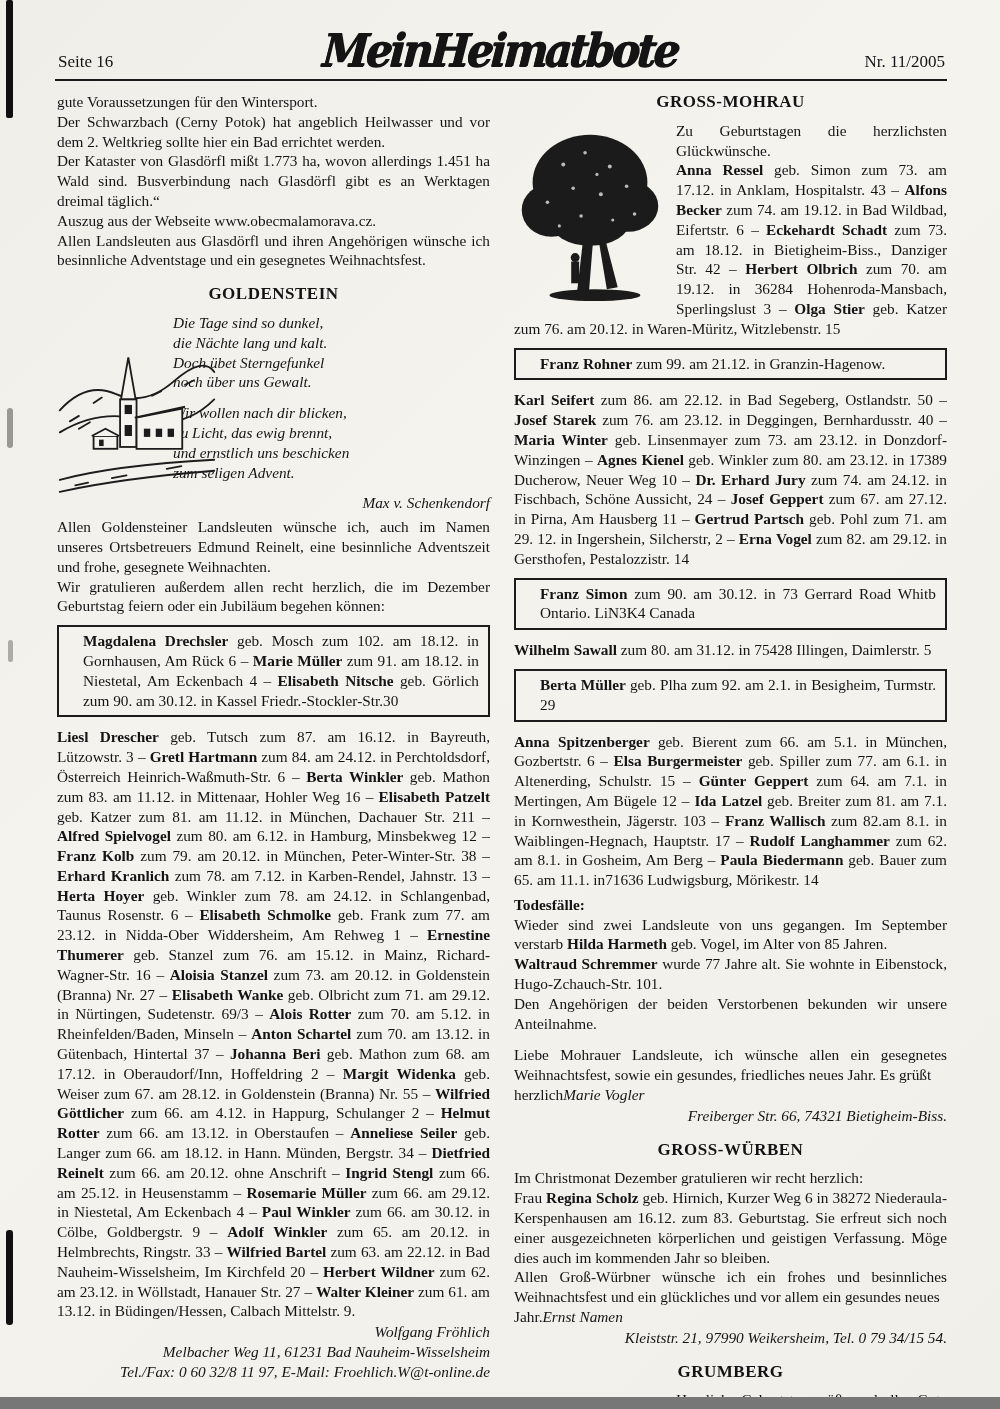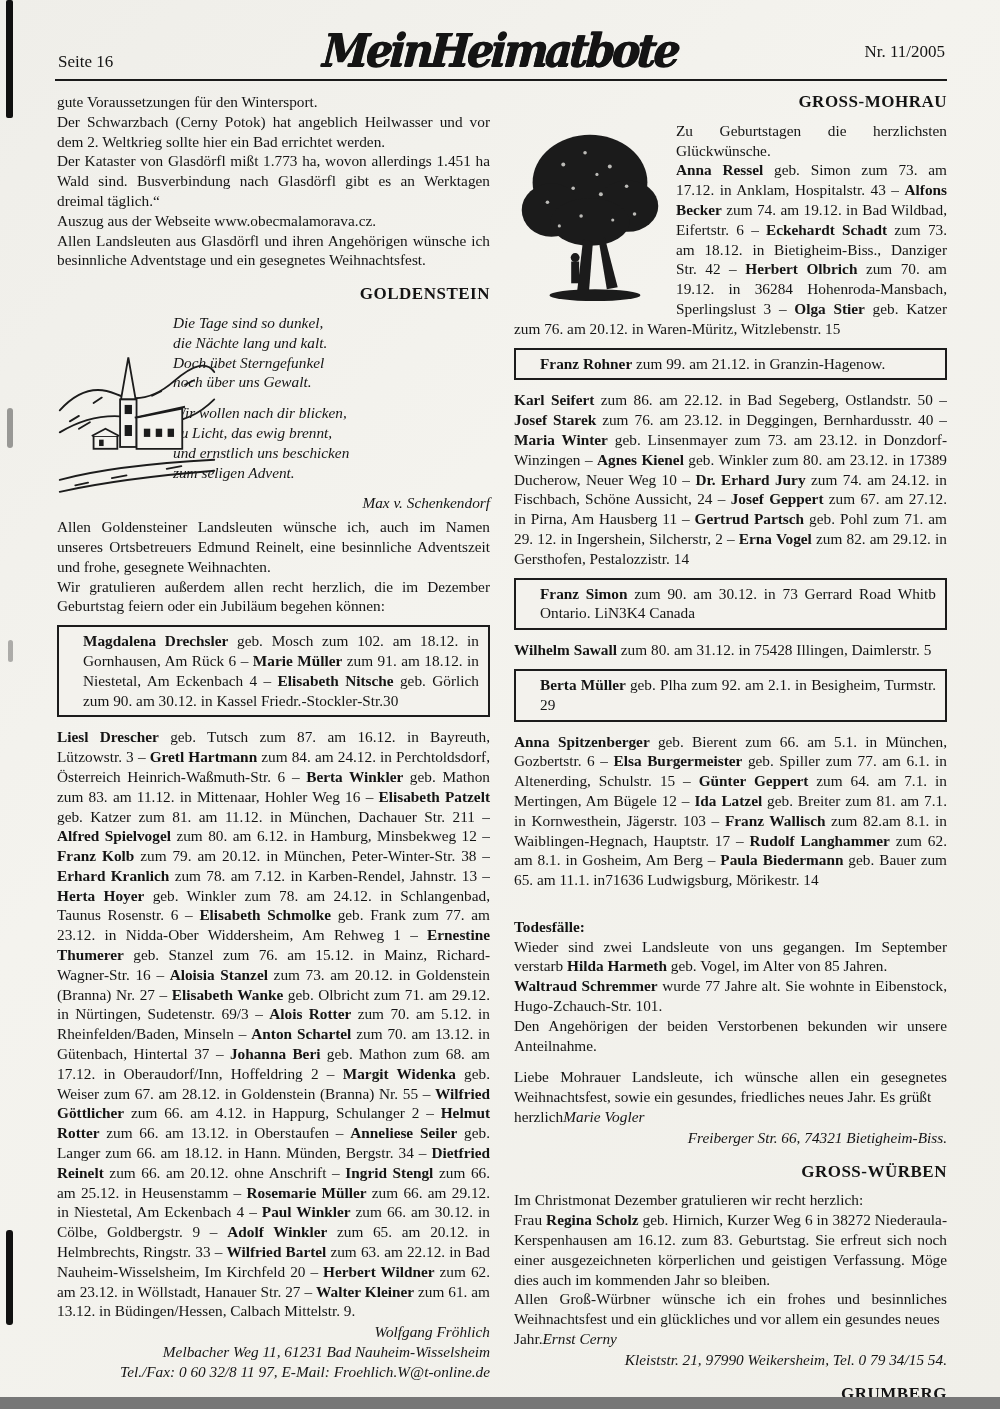--- a/index.html
+++ b/index.html
@@ -10,53 +10,53 @@
     color:#141414;overflow:hidden;
   }
   
   .scan-edge{position:absolute;left:6px;top:0;width:7px;height:118px;background:#101010;border-radius:2px;}
   .scan-mark1{position:absolute;left:7px;top:408px;width:6px;height:40px;background:#14141466;border-radius:3px;}
   .scan-mark2{position:absolute;left:6px;top:1230px;width:7px;height:95px;background:#111;border-radius:3px;}
   .scan-mark3{position:absolute;left:8px;top:640px;width:5px;height:22px;background:#22222255;border-radius:3px;}
 
   
   .hdr-page{position:absolute;left:58px;top:52px;font-size:17px;}
-  .hdr-issue{position:absolute;right:55px;top:42px;font-size:17px;}
+  .hdr-issue{position:absolute;right:55px;top:52px;font-size:17px;}
   .masthead{
     position:absolute;left:0;right:0;top:26px;text-align:center;
     font-family:"DejaVu Serif",serif;font-weight:bold;font-style:italic;
     font-size:42px;letter-spacing:-3px;word-spacing:-6px;
     transform:skewX(-4deg) scaleY(1.08);
     text-shadow:1px 0 0 #141414, 0 1px 0 #141414;
   }
   .hdr-rule{position:absolute;left:55px;right:53px;top:79px;height:0;border-top:2px solid #1a1a1a;}
 
   
   .cols{position:absolute;left:57px;top:92px;width:890px;display:flex;gap:24px;}
   .col{width:433px;font-size:15.3px;line-height:19.8px;text-align:justify;}
   .col p{margin:0;}
   .b{font-weight:bold;}
   .i{font-style:italic;}
   .sig{ text-align:right;font-style:italic;margin-top:1px;}
-  .sec-head{text-align:right;font-weight:bold;font-size:17px;letter-spacing:.5px;margin:14px 0 9px 0;} .gap-m{height:12px;}
+  .sec-head{text-align:center;font-weight:bold;font-size:17px;letter-spacing:.5px;margin:14px 0 9px 0;} .gap-m{height:12px;}
 
   .boxed{border:2px solid #1c1c1c;padding:4px 9px 5px 24px;margin:9px 0 10px 0;background:#f3f2ed;}
 
   
   .poem-row{position:relative;min-height:186px;margin-bottom:4px;}
   .poem-art{position:absolute;left:0;top:28px;width:160px;height:158px;}
   .poem{margin-left:116px;font-style:italic;text-align:left;}
   .poem .stanza{margin-bottom:11px;}
   .poem-author{text-align:right;font-style:italic;margin-top:2px;}
 
   .float-art{float:left;width:152px;margin:2px 10px 2px 0;}
   .clear{clear:both;}
 
   .line-flex{display:flex;align-items:baseline;}
-  .deaths-head{font-weight:bold;margin-top:27px;}
+  .deaths-head{font-weight:bold;margin-top:5px;}
 </style>
 </head>
 <body>
 
 <div class="page">
   <div class="scan-edge"></div>
   <div class="scan-mark1"></div>
   <div class="scan-mark2"></div>
   <div class="scan-mark3"></div>
 
@@ -181,21 +181,21 @@
         <span class="i">Marie Vogler</span>
       </div>
       <div class="sig">Freiberger Str. 66, 74321 Bietigheim-Biss.</div>
 
       <div class="sec-head">GROSS-WÜRBEN</div>
       <p>Im Christmonat Dezember gratulieren wir recht herzlich:</p>
       <p><span>Frau </span><span class="b">Regina Scholz</span><span> geb. Hirnich, Kurzer Weg 6 in 38272 Niederaula-Kerspenhausen am 16.12. zum 83. Geburtstag. Sie erfreut sich noch einer ausgezeichneten körperlichen und geistigen Verfassung. Möge dies auch im kommenden Jahr so bleiben.</span></p>
       <p>Allen Groß-Würbner wünsche ich ein frohes und besinnliches Weihnachtsfest und ein glückliches und vor allem ein gesundes neues</p>
       <div class="line-flex">
         <span>Jahr.</span>
-        <span class="i">Ernst Cerny</span>
+        <span class="i">Ernst Namen</span>
       </div>
       <div class="sig">Kleiststr. 21, 97990 Weikersheim, Tel. 0 79 34/15 54.</div>
 
       <div class="sec-head">GRUMBERG</div>
       <div>
         <svg class="float-art" style="height:152px;" viewBox="0 0 160 150">
           <g fill="#0e0e0e">
             <rect x="37" y="5" width="3" height="14"></rect>
             <circle cx="38.5" cy="6" r="2.6"></circle>
             <path d="M26 40 Q26 18 39 15 Q52 18 52 40 Z"></path>

